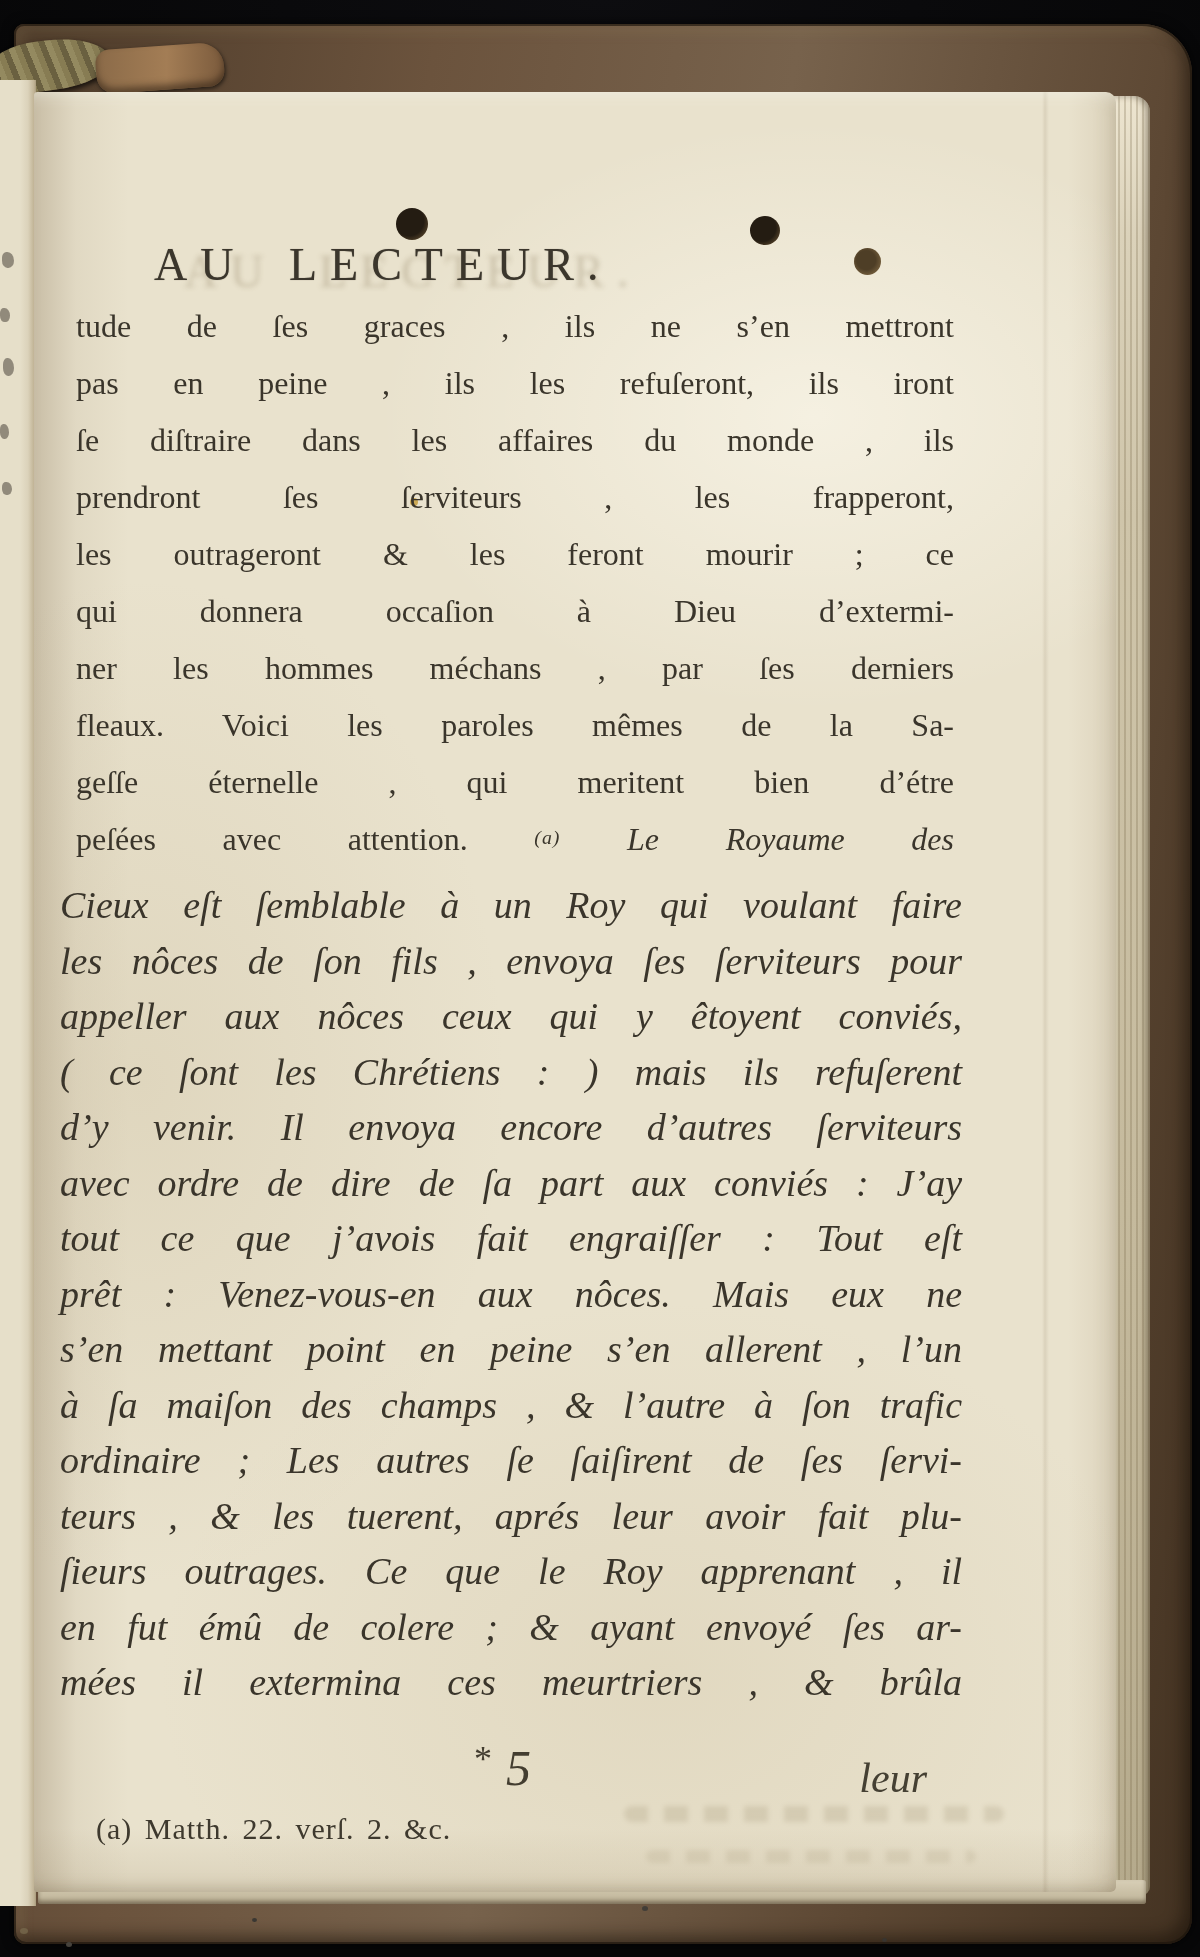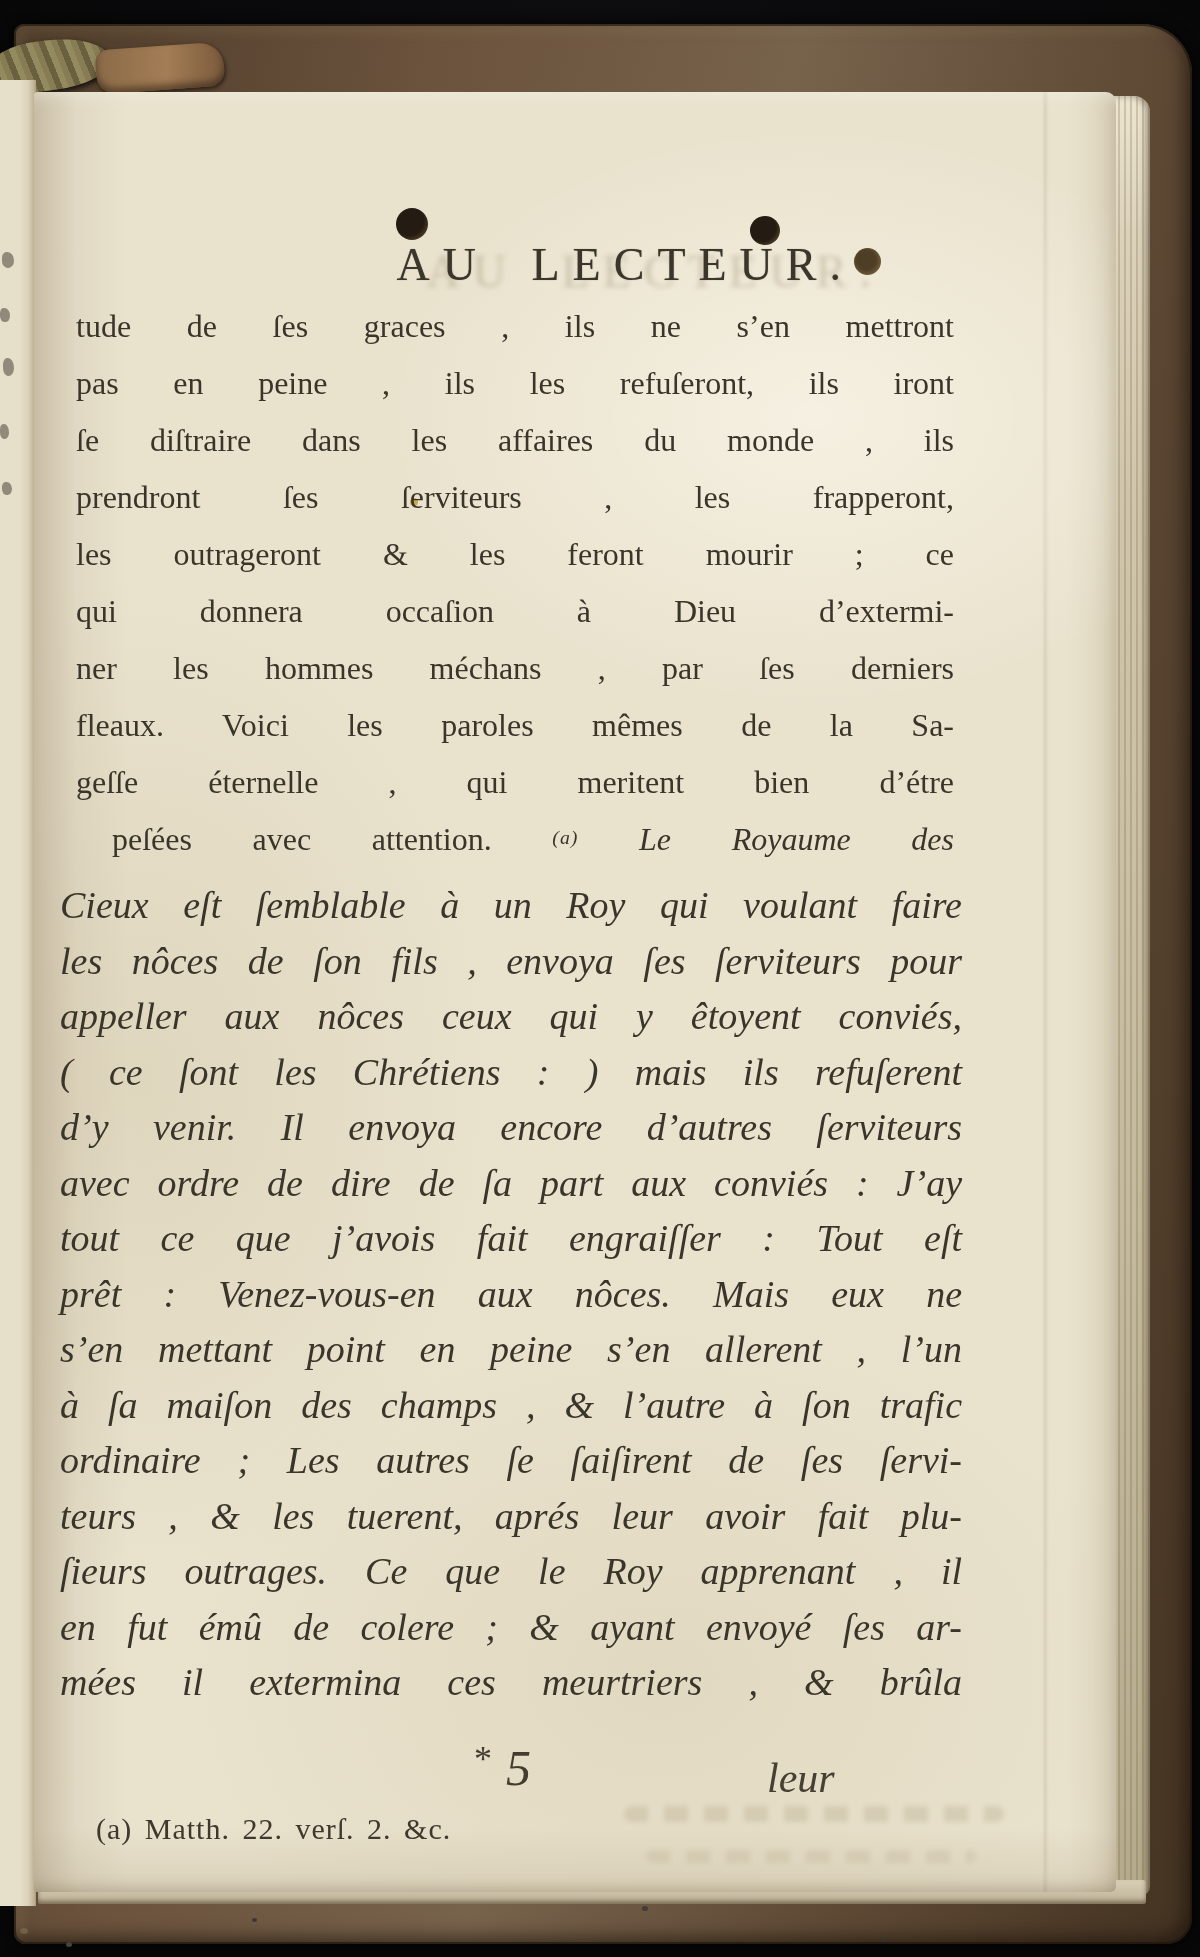--- a/index.html
+++ b/index.html
@@ -43,40 +43,40 @@
       radial-gradient(ellipse 700px 520px at 58% 88%, rgba(198,183,148,.22), transparent 72%),
       linear-gradient(90deg, rgba(126,106,76,.30) 0, rgba(126,106,76,.08) 42px, transparent 95px),
       linear-gradient(270deg, rgba(148,128,94,.16) 0, transparent 48px),
       linear-gradient(0deg, rgba(140,120,85,.16) 0, transparent 64px),
       linear-gradient(90deg, transparent 1008px, rgba(118,98,68,.13) 1011px, transparent 1015px);
     border-radius:3px 10px 5px 3px;
     box-shadow: inset 0 14px 16px -12px rgba(255,255,248,.55),
                 inset -12px 0 22px -12px rgba(108,88,58,.28),
                 inset 0 -12px 16px -10px rgba(95,78,52,.28);}
 
-  .header{position:absolute;left:120px;top:146px;width:700px;text-align:right;
+  .header{position:absolute;left:120px;top:146px;width:700px;text-align:left;
     font-size:46px;letter-spacing:13px;word-spacing:18px;color:#3b362c;
     text-shadow:30px 7px 5px rgba(138,122,90,.32), 0 0 1px rgba(59,54,44,.5);}
 
   .ink-spot{position:absolute;border-radius:50%;}
   .spot-dark{background:radial-gradient(circle at 40% 40%, #241c12 0 55%, #4a3a24 75%, rgba(90,72,45,.25) 90%, transparent 100%);}
   .spot-soft{background:radial-gradient(circle at 45% 45%, #4e3e26 0 45%, #6d5838 70%, rgba(110,90,58,.3) 88%, transparent 100%);}
 
   .lines{position:absolute;color:#3a352b;}
   .roman-lines{left:42px;top:206px;width:878px;font-size:32px;line-height:57px;}
   .italic-lines{left:26px;top:778px;width:902px;font-size:38px;line-height:55.5px;font-style:italic;margin-top:8px;}
   .tline{text-align:justify;text-align-last:justify;white-space:normal;}
-  .line-mixed{display:block;margin-left:36px;}
+  .line-mixed{display:block;}
   .fn-mark{font-style:italic;font-size:.62em;position:relative;top:-6px;letter-spacing:1px;}
   .it{font-style:italic;}
 
   .signature{position:absolute;left:440px;top:1646px;color:#433d30;}
   .sig-star{font-size:36px;vertical-align:14px;}
   .sig-num{font-size:50px;font-style:italic;margin-left:14px;}
-  .catchword{position:absolute;left:733px;top:1662px;width:160px;
+  .catchword{position:absolute;left:733px;top:1662px;width:160px;text-align:right;
     font-size:42px;font-style:italic;color:#454033;}
   .footnote{position:absolute;left:62px;top:1720px;font-size:30px;color:#3e392e;letter-spacing:1px;word-spacing:4px;}
 
   .bleed{position:absolute;height:16px;border-radius:8px;filter:blur(2.5px);
     background:repeating-linear-gradient(90deg, rgba(124,108,72,.55) 0 24px, transparent 24px 40px);}
   .fleck{position:absolute;border-radius:50%;}
 </style>
 </head>
 <body>
 

